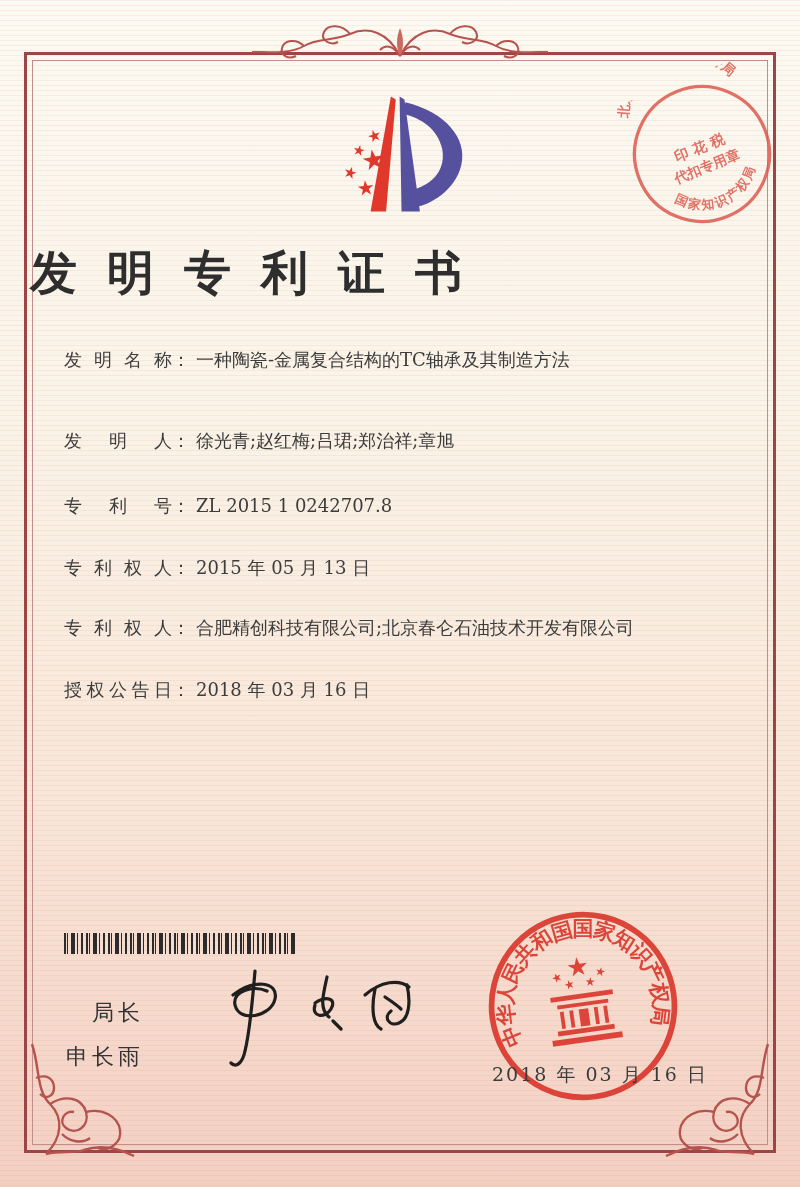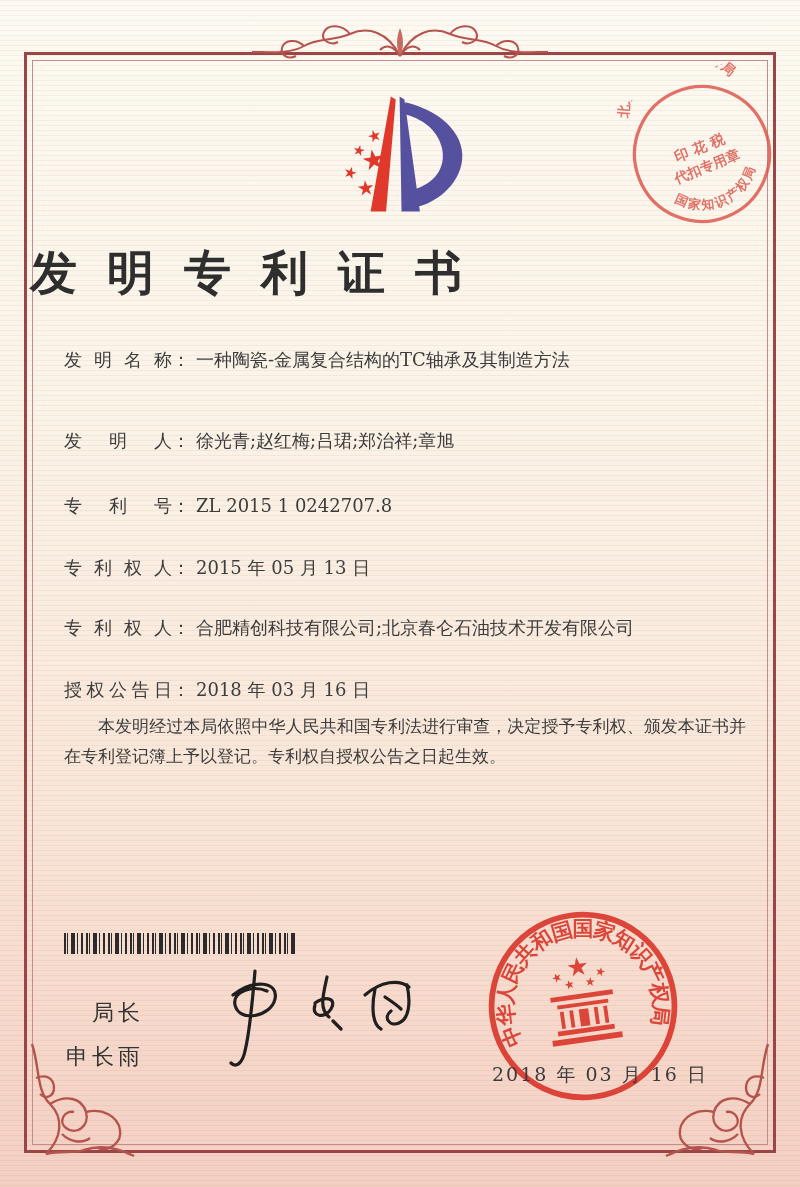--- a/index.html
+++ b/index.html
@@ -138,21 +138,20 @@
     <div class="frow f4">
       <span class="flabel">专利权人</span><span class="fcolon">：</span><span class="fvalue">合肥精创科技有限公司;北京春仑石油技术开发有限公司</span>
     </div>
     <div class="frow f5">
       <span class="flabel">授权公告日</span><span class="fcolon">：</span><span class="fvalue">2018 年 03 月 16 日</span>
     </div>
   </div>
 
   
   <div class="paras">
-    <p>本发明经过本局依照中华人民共和国专利法进行审查，决定授予专利权、颁发本证书并在专利登记簿上予以登记。专利权自授权公告之日起生效。</p>
   </div>
 
   
   <div class="barcode"></div>
 
   
   <div class="signer">
     <div>局长</div>
     <div>申长雨</div>
   </div>

